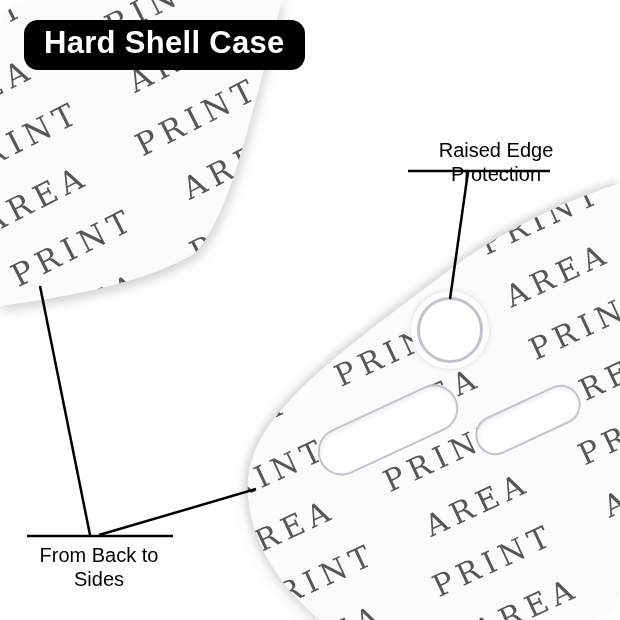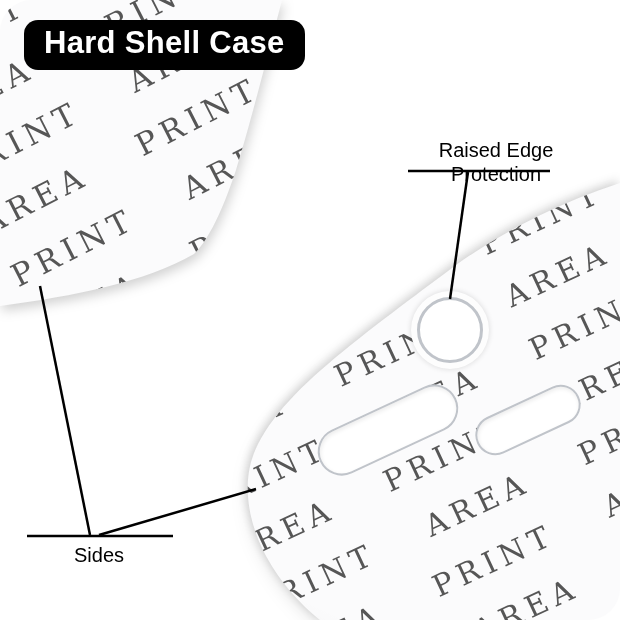--- a/index.html
+++ b/index.html
@@ -106,16 +106,17 @@
   <div class="badge">
     <span>Hard Shell Case</span>
   </div>
 
   <div class="note note-camera">
     <div>Raised Edge</div>
     <div>Protection</div>
   </div>
 
   <div class="note note-fullbody">
+    <div>From Back to</div>
     <div>Sides</div>
   </div>
 
 </div>
 
 </body></html>

